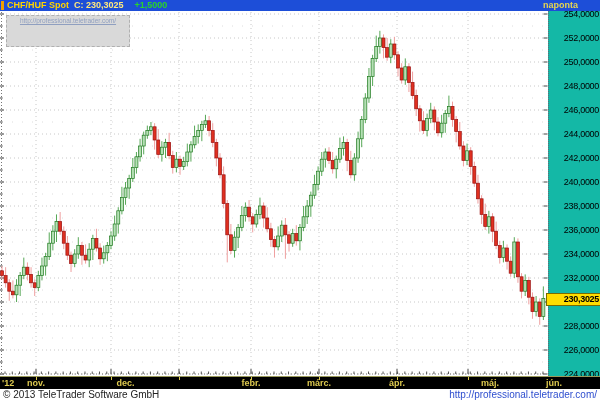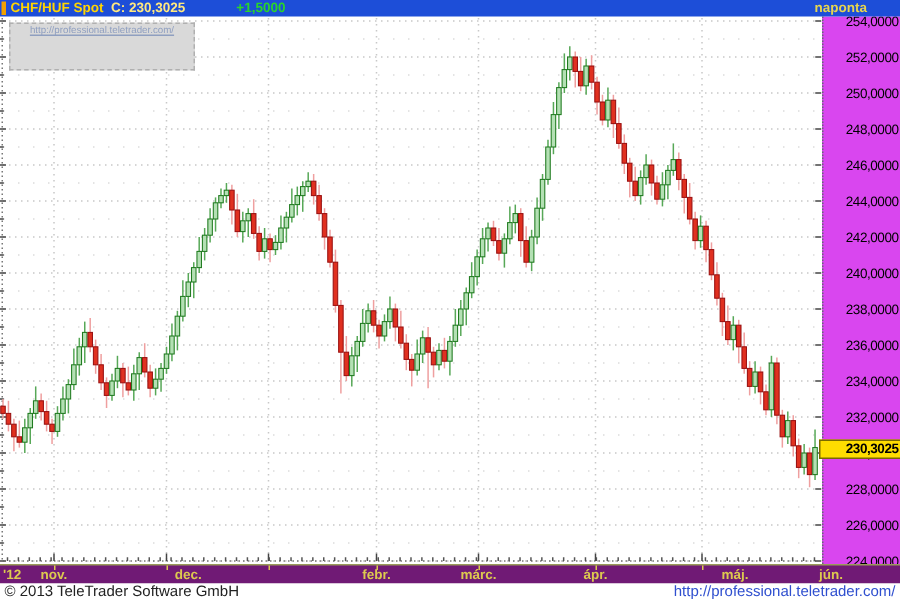--- a/index.html
+++ b/index.html
@@ -2,36 +2,36 @@
 <html><head>
 <meta charset="utf-8">
 <style>
   html,body{margin:0;padding:0;}
   body{width:600px;height:400px;position:relative;overflow:hidden;background:#fff;
        font-family:"Liberation Sans",sans-serif;}
   .hdr{position:absolute;left:0;top:0;width:600px;height:11px;background:#1d4ed8;z-index:5;
        display:flex;align-items:center;font-size:9px;font-weight:bold;line-height:11px;white-space:nowrap;}
   .accent{display:inline-block;width:3px;height:9px;background:#f0a000;margin:0 3px 0 1px;}
   .sym{color:#ffd400;margin-right:5px;}
-  .cls{color:#ffe97f;margin-right:6px;}
-  .chg{color:#2ad42a;margin-left:28px;}
+  .cls{color:#ffe97f;margin-right:11px;}
+  .chg{color:#2ad42a;}
   .tf{color:#e6d54f;margin-left:auto;margin-right:22px;}
   #plot{position:absolute;left:0;top:0;z-index:1;}
   .wm{position:absolute;left:6px;top:15px;width:122px;height:30px;background:#d9d9d9;
       border:1px dashed #b0b0b0;z-index:2;text-align:center;}
   .wm1{font-size:11px;font-weight:bold;color:#6b7fae;margin-top:2px;letter-spacing:-0.3px;}
   .wm2{font-size:6.5px;color:#8f9fc0;text-decoration:underline;margin-top:1px;}
-  .panel{position:absolute;left:548px;top:11px;width:52px;height:365px;background:#d946ef;
+  .panel{position:absolute;left:548px;top:11px;width:52px;height:365px;background:#14b8a6;
          border-left:1px dotted #667;z-index:2;}
   .ylab{position:absolute;right:2px;height:10px;line-height:10px;font-size:9px;color:#000;
         letter-spacing:-0.3px;white-space:nowrap;}
   .tag{position:absolute;left:546px;top:292px;width:52px;height:11px;background:#ffdd00;
        border:1px solid #7a6a00;z-index:3;text-align:right;font-size:9px;font-weight:bold;
        line-height:10px;padding-right:2px;letter-spacing:-0.3px;}
-  .xbar{position:absolute;left:0;top:376px;width:600px;height:12px;background:#701a75;
+  .xbar{position:absolute;left:0;top:376px;width:600px;height:12px;background:#000000;
         border-top:1px solid #9a9a5a;z-index:4;}
   .xlab{position:absolute;top:1px;font-size:9px;font-weight:bold;color:#ddc94f;line-height:10px;white-space:nowrap;}
   .xtick{position:absolute;top:0;width:1px;height:3px;background:#ddc94f;}
   .foot{position:absolute;left:0;top:389px;width:600px;height:23px;background:#fff;z-index:4;
         font-size:10px;line-height:11px;}
   .cr{position:absolute;left:3px;color:#222;}
   .furl{position:absolute;right:3px;color:#2f4fcf;}
 </style>
 </head>
 <body>

